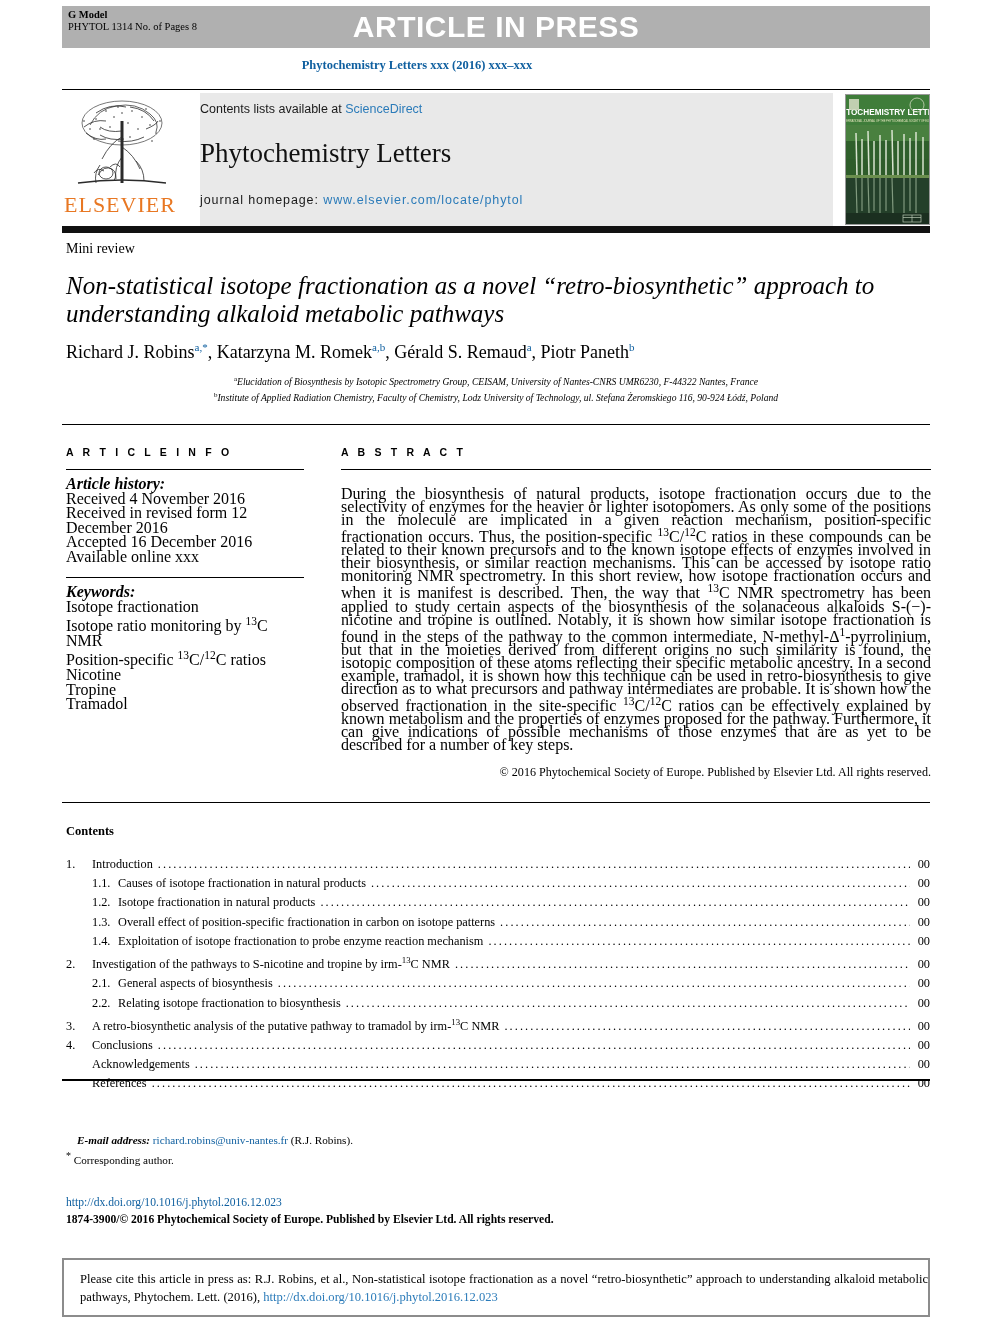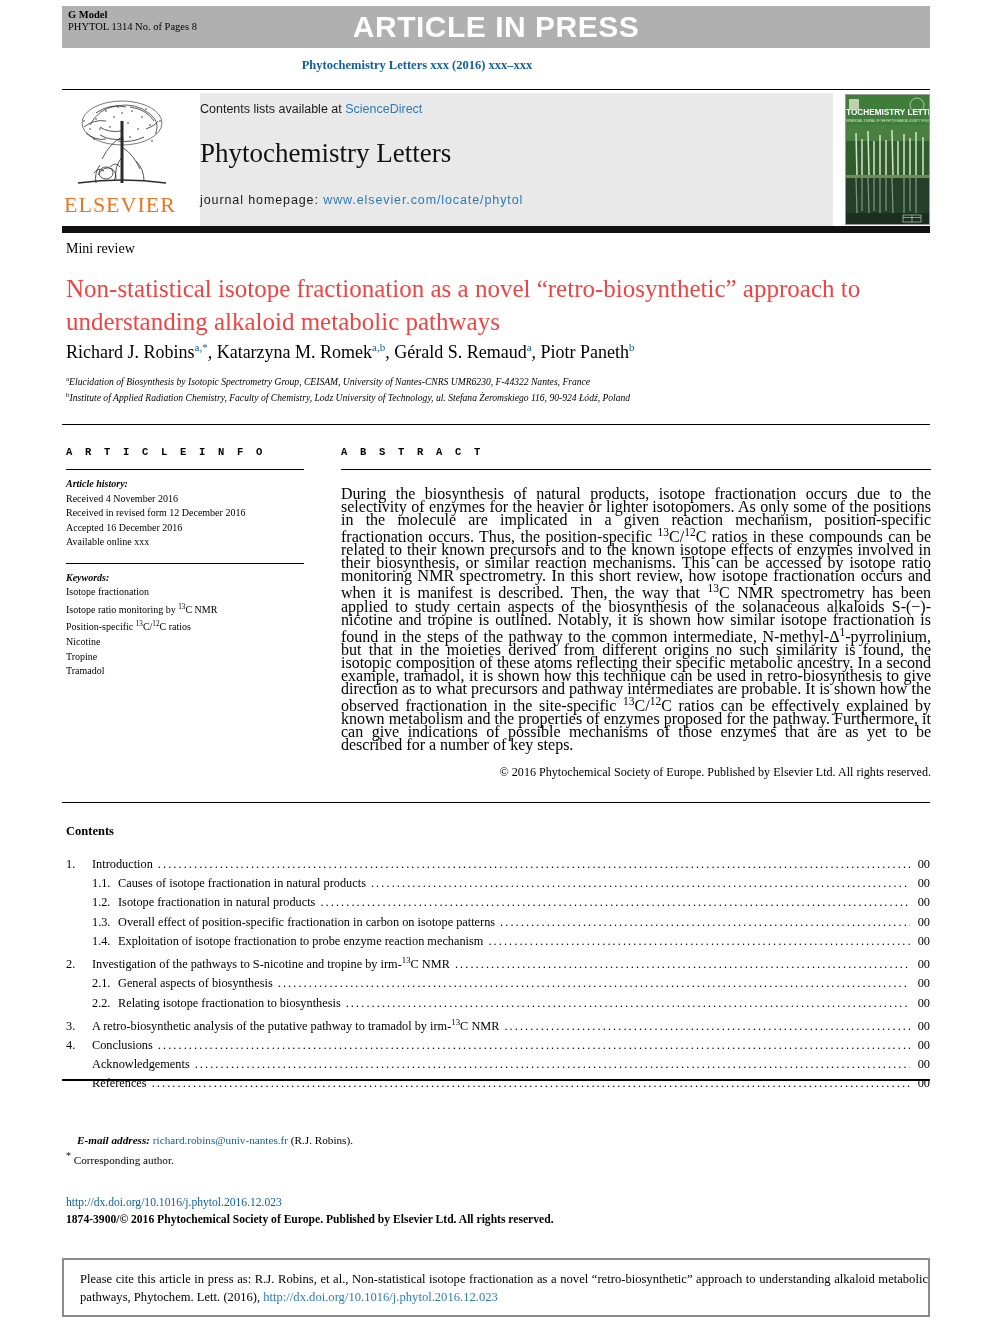--- a/index.html
+++ b/index.html
@@ -98,52 +98,52 @@
 
   
   .minireview {
     position: absolute; left: 66px; top: 241px;
     font-family: "Liberation Serif", serif;
     font-size: 14px; color: #000;
   }
   .title {
     position: absolute; left: 66px; top: 272px; width: 840px;
     font-family: "Liberation Serif", serif;
-    font-size: 25px; line-height: 33px; color: #ef4444;
+    font-size: 25px; line-height: 28px; color: #000000; font-style: italic;
   }
   .authors {
     position: absolute; left: 66px; top: 341px; width: 840px;
     font-family: "Liberation Serif", serif;
     font-size: 18px; color: #000;
   }
   .authors sup { font-size: 11px; color: #1060a0; vertical-align: super; }
   .affils {
     position: absolute; left: 66px; top: 373px; width: 860px;
     font-family: "Liberation Serif", serif;
-    font-style: italic; font-size: 9.6px; line-height: 13.5px; color: #000;
+    font-style: italic; font-size: 9.6px; line-height: 13.5px; color: #000; text-align: center;
   }
   .affils sup { font-style: normal; font-size: 7px; vertical-align: super; }
 
   .rule-after-affil {
     position: absolute; left: 62px; top: 424px; width: 868px;
     border-top: 1px solid #000;
   }
 
   
   .colhead {
-    font-family: Liberation Mono, monospace;
+    font-family: Liberation Sans, sans-serif;
     font-weight: bold; font-size: 10.5px; letter-spacing: 3.2px;
   }
   .info-col { position: absolute; left: 66px; top: 446px; width: 238px; }
   .abs-col  { position: absolute; left: 341px; top: 446px; width: 590px; }
   .hr-thin { border-top: 1.3px solid #000; margin-top: 11px; }
   .info-block {
     margin-top: 7px;
     font-family: "Liberation Serif", serif;
-    font-size: 10px; line-height: 14.5px;
+    font-size: 16px; line-height: 14.5px;
   }
   .info-block .lbl { font-style: italic; font-weight: bold; }
   .kw-rule { border-top: 1.3px solid #000; margin-top: 13px; }
   .abs-text {
     margin-top: 17px;
     font-family: "Liberation Serif", serif;
     font-size: 16px; line-height: 13px;
     text-align: justify;
   }
   .abs-copy {

